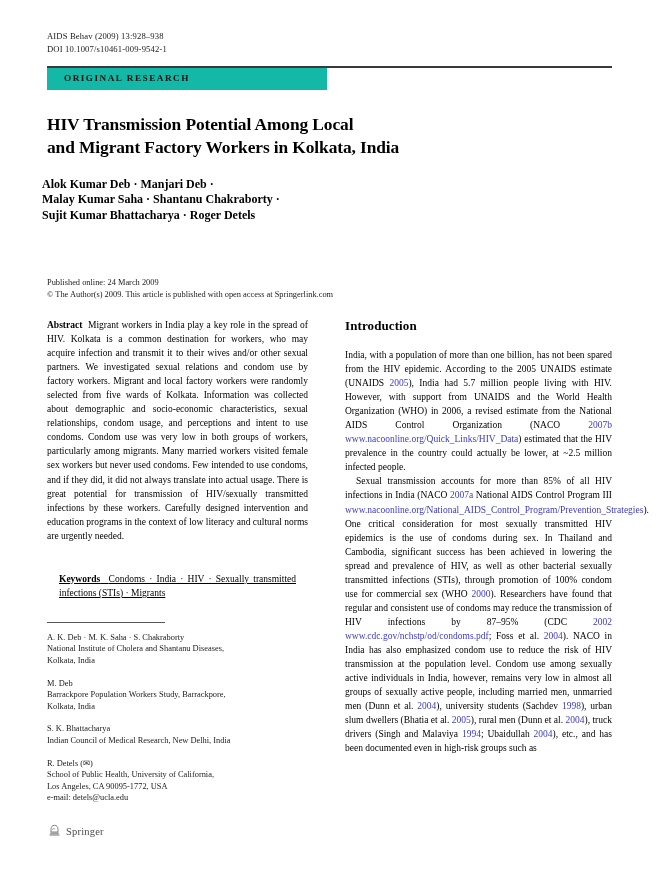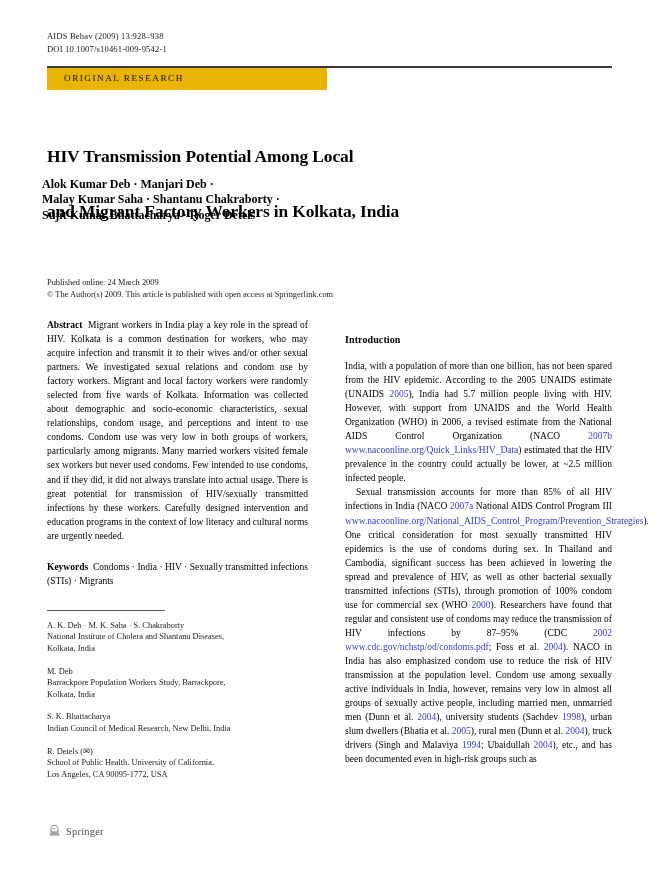--- a/index.html
+++ b/index.html
@@ -43,21 +43,22 @@
     width: 565px;
     height: 2px;
     background: #3a3a3a;
   }
   .category-bar {
     position: absolute;
     left: 47px;
     top: 68px;
     width: 280px;
     height: 22px;
-    background: #eab308;
+    background: #14b8a6;
+    font-weight: bold;
   }
   .category-bar span {
     position: absolute;
     left: 17px;
     top: 5px;
     font-size: 9.2px;
     letter-spacing: 1.5px;
     color: #111111;
     white-space: nowrap;
   }
@@ -66,21 +67,21 @@
   .title {
     position: absolute;
     left: 47px;
     top: 113px;
     width: 560px;
     font-size: 17.4px;
     font-weight: bold;
     line-height: 23px;
     letter-spacing: -0.1px;
   }
-  .title div { white-space: nowrap; margin-top: 32px; }
+  .title div { white-space: nowrap; }
 
   
   .authors {
     position: absolute;
     left: 42px;
     top: 177px;
     width: 470px;
     font-size: 12px;
     font-weight: bold;
     line-height: 15.4px;
@@ -117,41 +118,41 @@
     font-size: 9.5px;
     line-height: 14.05px;
     text-align: justify;
     text-justify: inter-word;
     color: #000000;
     hyphens: none;
   }
   .body-txt b { font-weight: bold; }
 
   .abstract { margin: 0; }
-  .keywords { margin: 0; padding-top: 17px; }
+  .keywords { margin: 12px; padding-top: 17px; text-decoration: underline; }
 
   .aff-rule {
     margin-top: 22px;
     width: 118px;
     height: 1px;
     background: #555555;
   }
   .affiliations {
     padding-top: 9px;
     font-size: 8.4px;
     line-height: 11.6px;
     color: #1a1a1a;
   }
   .aff-block { margin-bottom: 11px; }
   .aff-block div { white-space: nowrap; }
 
   
   h2.section {
-    margin: 16px 0 14px 0;
-    font-size: 10px;
+    margin: 0 0 14px 0;
+    font-size: 13px;
     font-weight: bold;
     letter-spacing: 0.1px;
   }
   .para { margin: 0; }
   .para + .para { text-indent: 11px; }
   .lnk { color: #3b3bc4; }
 
   
   .springer {
     position: absolute;
@@ -229,20 +230,21 @@
 
       <div class="aff-block">
         <div>S. K. Bhattacharya</div>
         <div>Indian Council of Medical Research, New Delhi, India</div>
       </div>
 
       <div class="aff-block">
         <div>R. Detels (✉)</div>
         <div>School of Public Health, University of California,</div>
         <div>Los Angeles, CA 90095-1772, USA</div>
+        <div>e-mail: detels@ucla.edu</div>
       </div>
 
     </div>
   </div>
 
   <div class="col-right">
 
     <h2 class="section">Introduction</h2>
 
     <p class="body-txt para"><span>India, with a population of more than one billion, has not been spared from the HIV epidemic. According to the 2005 UNAIDS estimate (UNAIDS </span><span class="lnk">2005</span><span>), India had 5.7 million people living with HIV. However, with support from UNAIDS and the World Health Organization (WHO) in 2006, a revised estimate from the National AIDS Control Organization (NACO </span><span class="lnk">2007b www.nacoonline.org/Quick_Links/HIV_Data</span><span>) estimated that the HIV prevalence in the country could actually be lower, at ~2.5 million infected people.</span></p>

